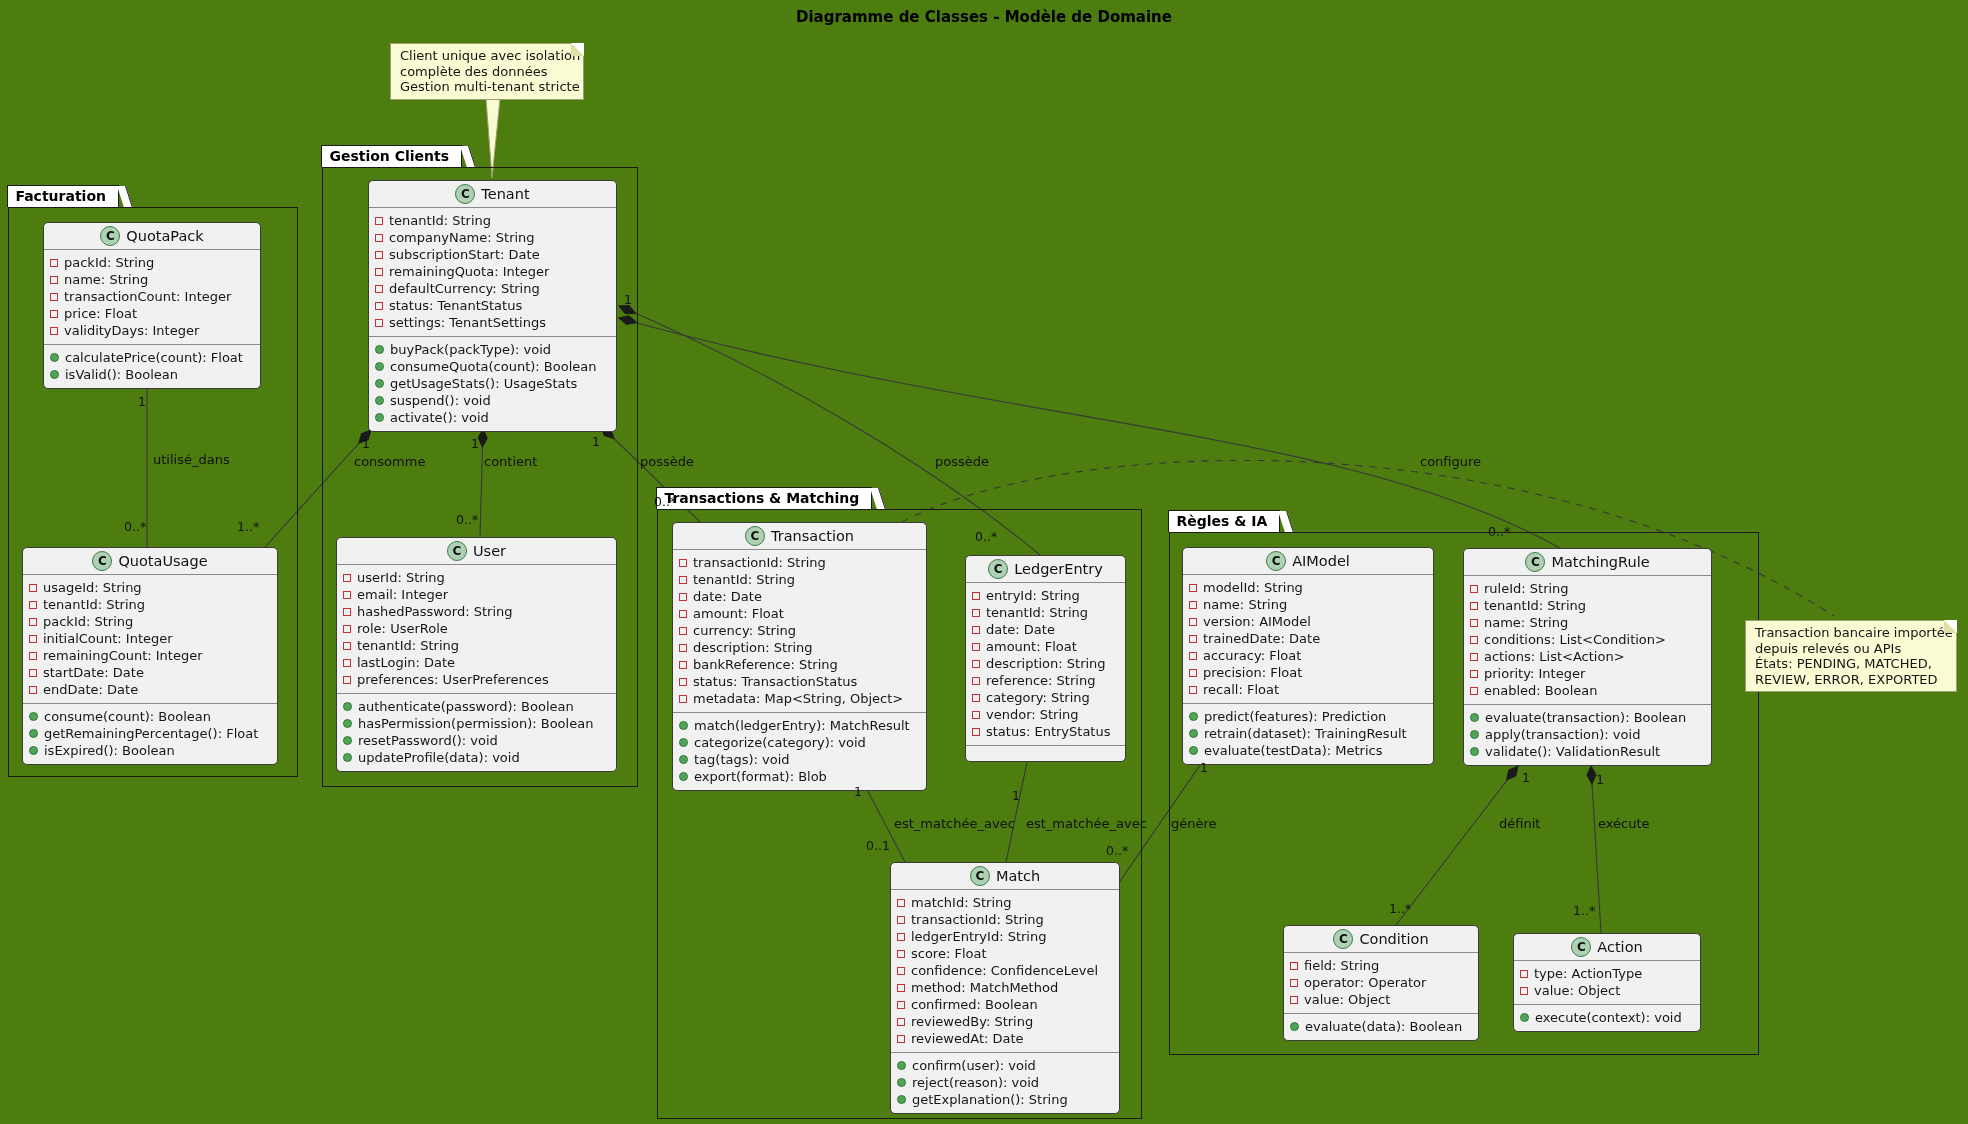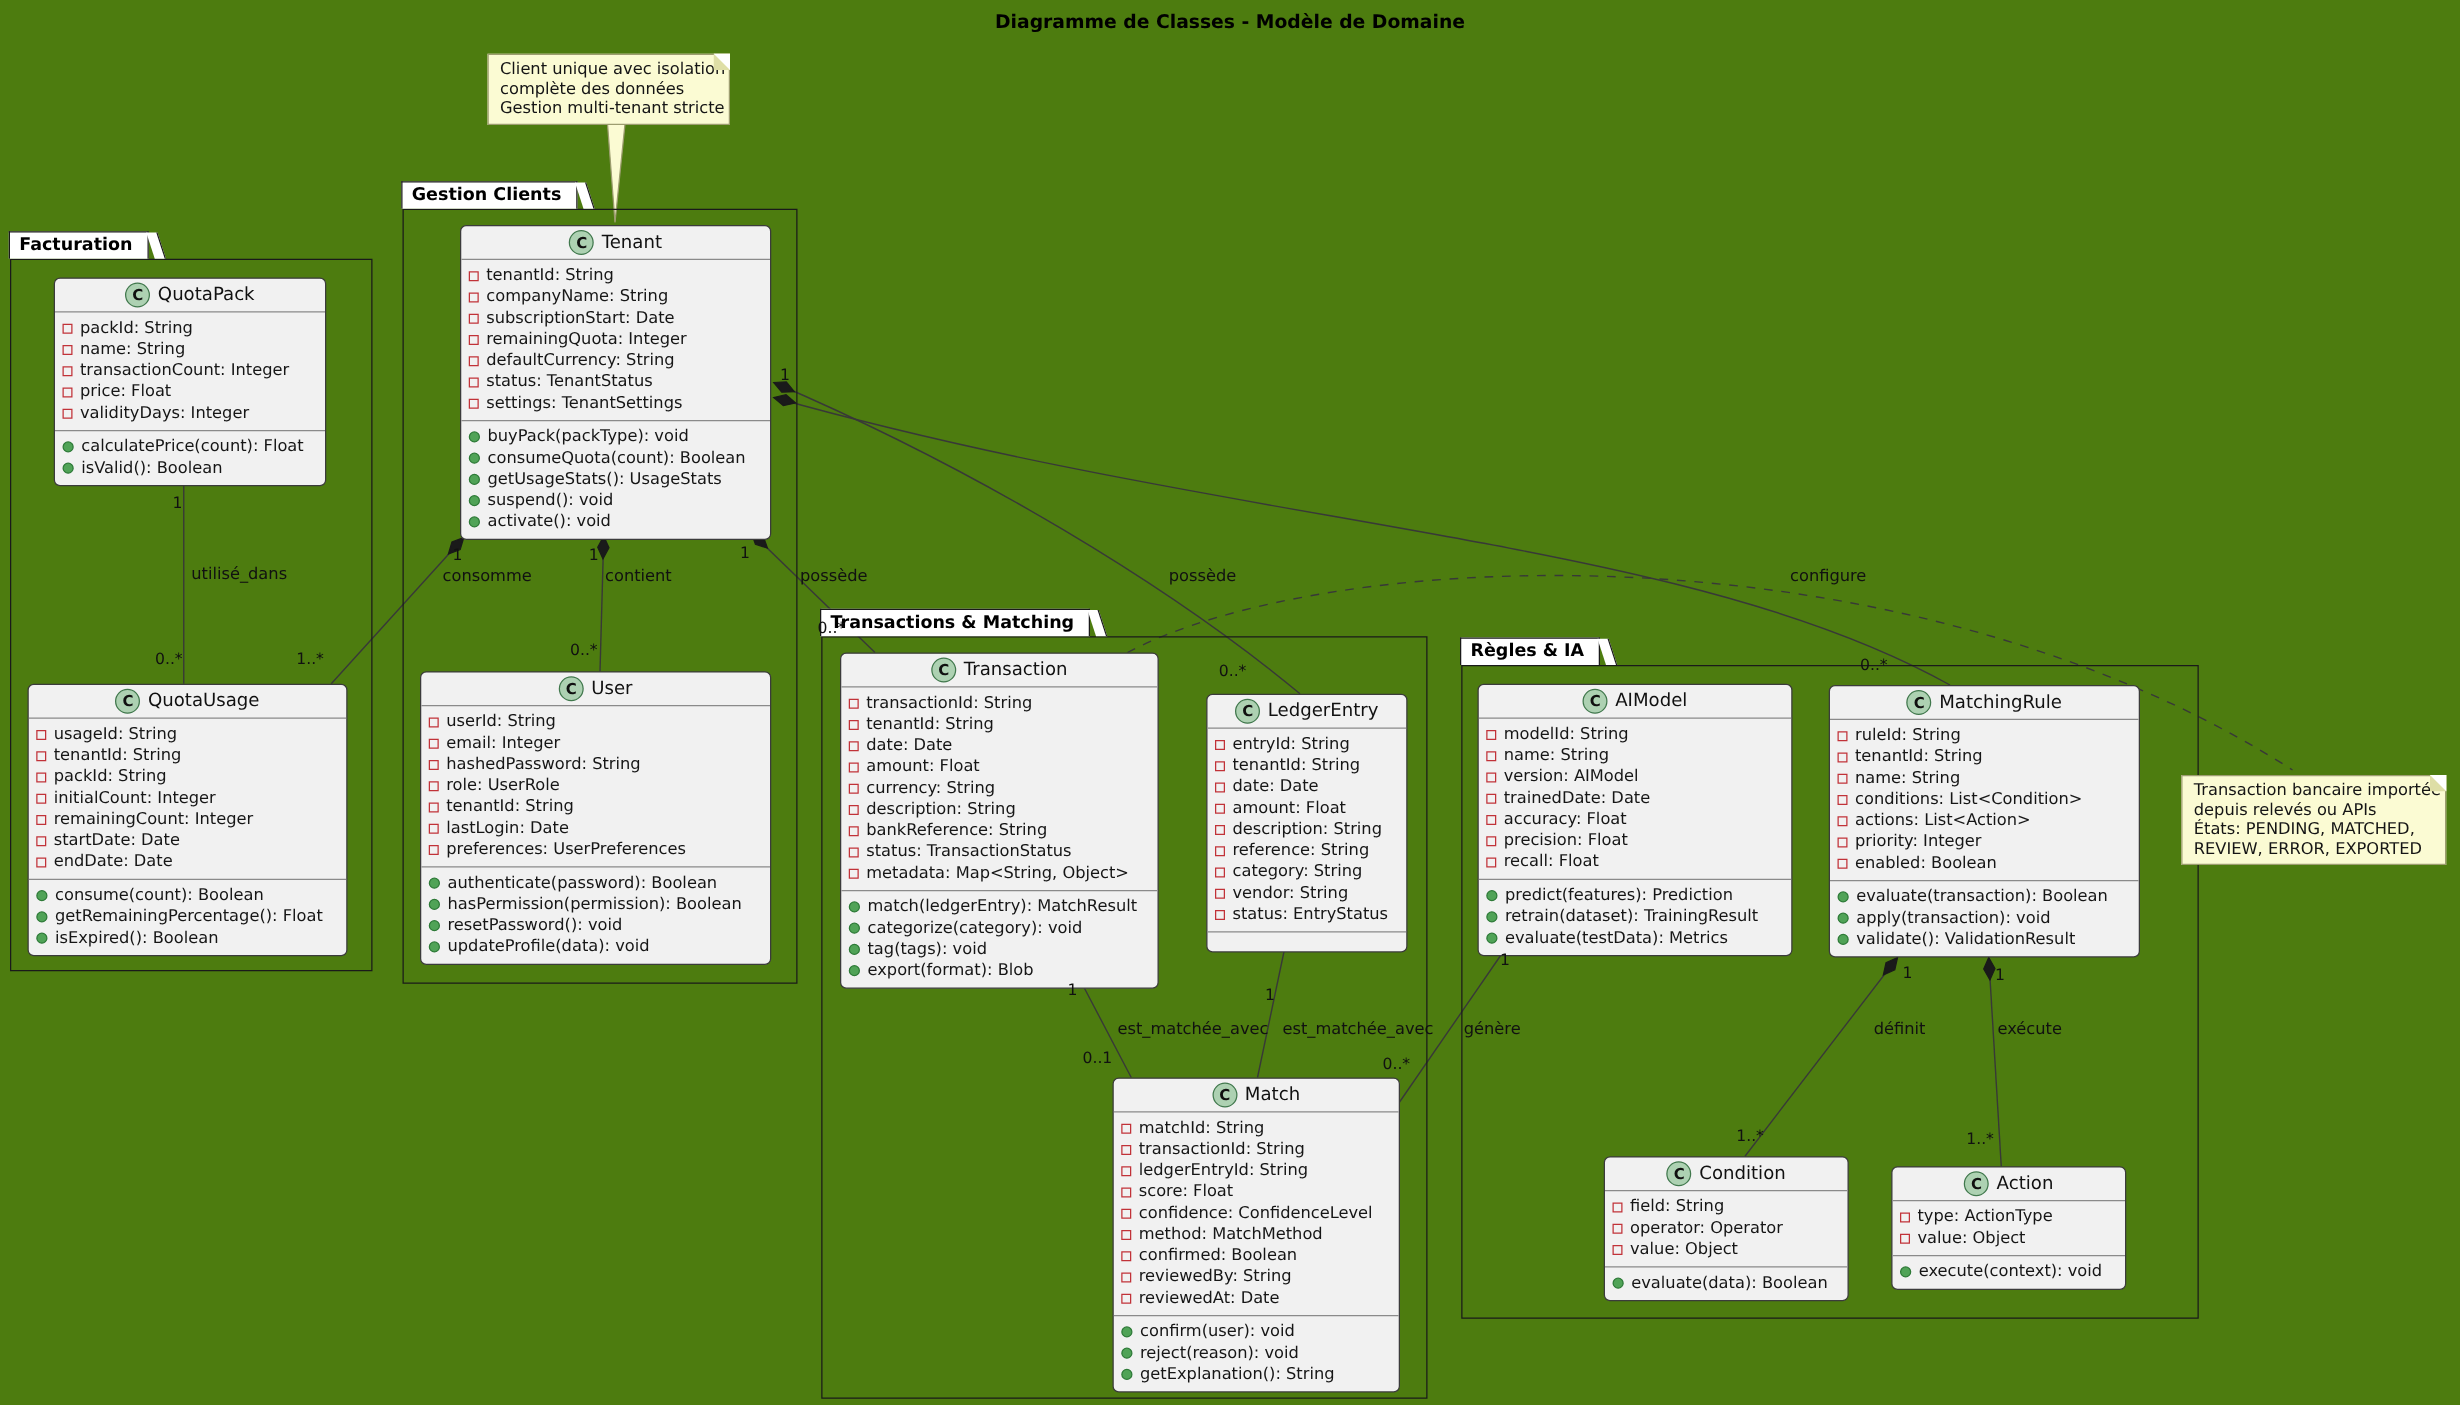--- a/index.html
+++ b/index.html
@@ -672,21 +672,21 @@
   <span class="mult" style="left:456px;top:512px;">0..*</span>
 
   <span class="edge-label" style="left:640px;top:454px;">possède</span>
   <span class="mult" style="left:592px;top:434px;">1</span>
   <span class="mult" style="left:654px;top:494px;">0..*</span>
 
   <span class="edge-label" style="left:935px;top:454px;">possède</span>
   <span class="mult" style="left:624px;top:292px;">1</span>
   <span class="mult" style="left:975px;top:529px;">0..*</span>
 
-  <span class="edge-label" style="left:1420px;top:454px;margin-left:12px;">configure</span>
+  <span class="edge-label" style="left:1420px;top:454px;">configure</span>
   <span class="mult" style="left:1488px;top:524px;">0..*</span>
 
   <span class="edge-label" style="left:894px;top:816px;">est_matchée_avec</span>
   <span class="mult" style="left:854px;top:784px;">1</span>
   <span class="mult" style="left:866px;top:838px;">0..1</span>
 
   <span class="edge-label" style="left:1026px;top:816px;">est_matchée_avec</span>
   <span class="mult" style="left:1012px;top:788px;">1</span>
   <span class="mult" style="left:1106px;top:843px;">0..*</span>
 

